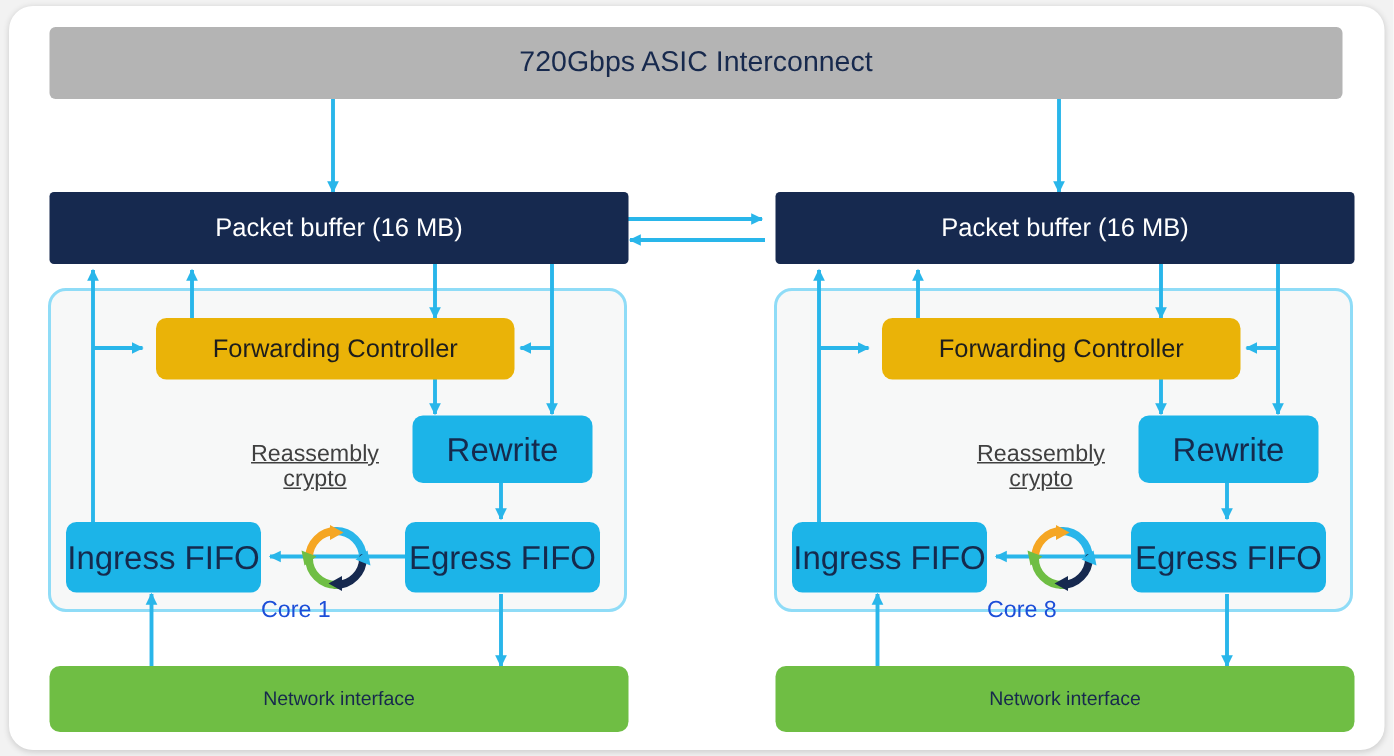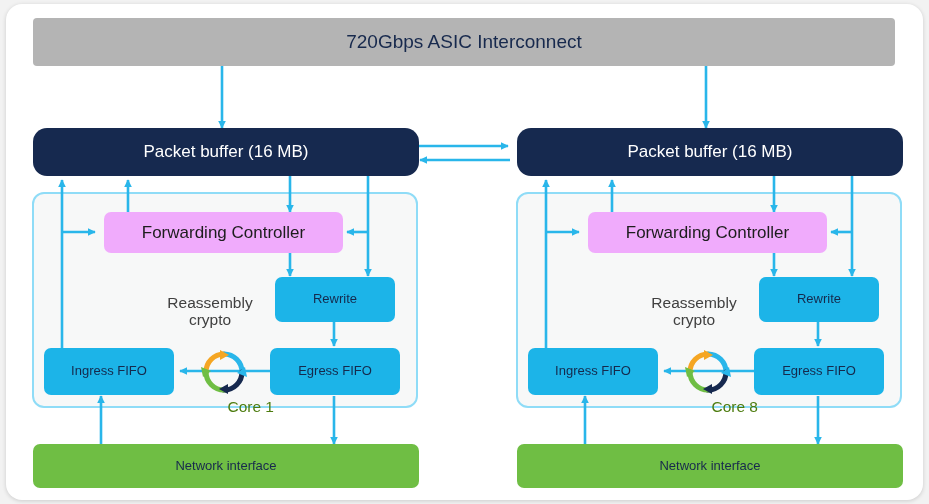--- a/index.html
+++ b/index.html
@@ -16,37 +16,37 @@
   #stage{position:absolute;left:0;top:0;width:929px;height:392px;}
 
   .box{
     position:absolute;display:flex;align-items:center;justify-content:center;
     box-sizing:border-box;text-align:center;line-height:1.15;
     border-radius:7px;z-index:5;
   }
   .interconnect{
     background:#b4b4b4;color:#17294d;font-size:19px;border-radius:4px;
   }
-  .pbuf{background:#16294f;color:#ffffff;font-size:17px;border-radius:14px;}
-  .fwd{background:#f0abfc;color:#1d1d1d;font-size:17px;border-radius:7px;}
-  .cyan{background:#1cb4e8;color:#152a4d;font-size:13px;border-radius:7px;}
+  .pbuf{background:#16294f;color:#ffffff;font-size:17px;border-radius:3px;}
+  .fwd{background:#eab308;color:#1d1d1d;font-size:17px;border-radius:7px;}
+  .cyan{background:#1cb4e8;color:#152a4d;font-size:22px;border-radius:7px;}
   .green{background:#6fbe44;color:#17294d;font-size:13px;border-radius:7px;}
 
   .panel{
     position:absolute;box-sizing:border-box;
     border:2px solid #8fdcf7;border-radius:12px;
     background:#f7f8f8;z-index:1;
   }
   .caption{
     position:absolute;color:#404040;font-size:15.5px;
-    text-align:center;line-height:1.12;z-index:4;
+    text-align:center;line-height:1.12;z-index:4;text-decoration:underline;
   }
   .corelbl{
-    position:absolute;color:#4d7c0f;font-size:15.5px;
-    text-align:right;z-index:6;
+    position:absolute;color:#1d4ed8;font-size:15.5px;
+    text-align:left;z-index:6;
   }
   svg.wires{position:absolute;left:0;top:0;width:929px;height:504px;z-index:3;}
   svg.icon{position:absolute;z-index:7;}
 </style>
 </head>
 <body>
 
 <div id="card"></div>
 
 <div id="stage">

